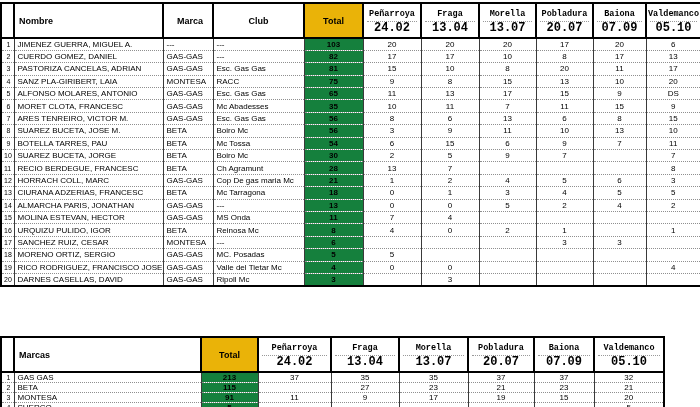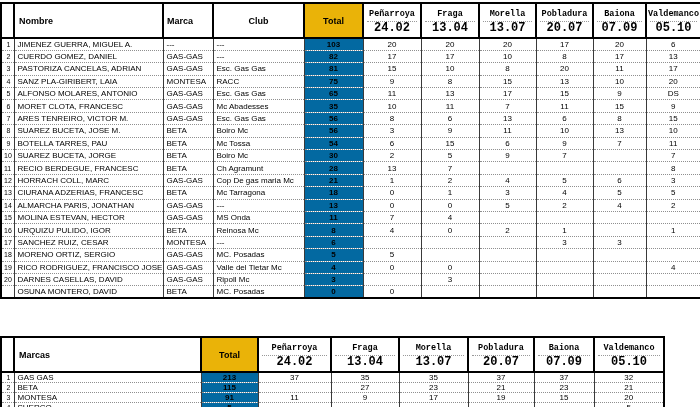--- a/index.html
+++ b/index.html
@@ -11,36 +11,36 @@
   table{border-collapse:collapse;table-layout:fixed;position:absolute;left:0;border:2px solid #000;}
   th,td{box-sizing:border-box;overflow:hidden;white-space:nowrap;padding:0;}
   .riders{top:2px;width:700px;}
   .brands{top:336px;width:663px;}
 
   thead th{
     border:2px solid #000;background:#fff;font-weight:bold;font-size:9px;
     height:28px;vertical-align:middle;text-align:center;
   }
   th.name-h{text-align:left;padding-left:4px;}
-  th.brand-h{text-align:left;padding-left:3px;}
+  th.brand-h{text-align:left;padding-left:13px;}
   th.total-h{background:#eab308;}
   th.ev-h{padding:3px;vertical-align:top;font-family:Liberation Mono, monospace;}
   .ev-name{height:14px;display:flex;align-items:center;justify-content:center;font-size:8.5px;}
   .ev-date{height:12px;border-top:1px dotted #999;display:flex;align-items:center;justify-content:center;font-size:12px;}
 
   tbody td{
     border-left:1px solid #3a3a3a;border-right:1px solid #3a3a3a;
     border-top:1px dotted #8f8f8f;border-bottom:1px dotted #8f8f8f;
     font-size:8px;padding:0 2px;vertical-align:middle;
   }
   .riders tbody td{height:12.4px;}
   .brands tbody td{height:10.2px;}
   td.c-pos{text-align:right;font-size:7px;padding-right:3px;}
   td.c-name,td.c-brand,td.c-club{text-align:left;padding-left:3px;}
-  td.c-total{text-align:center;font-weight:bold;background:#0369a1;}
+  td.c-total{text-align:center;font-weight:bold;background:#15803d;}
   td.c-score{text-align:center;}
 </style>
 </head>
 <body>
 
 <div class="sheet">
 
   <table class="riders">
     <colgroup>
       <col style="width:13px">
@@ -342,33 +342,20 @@
           <td class="c-brand">GAS-GAS</td>
           <td class="c-club">Ripoll Mc</td>
           <td class="c-total">3</td>
           <td class="c-score"></td>
           <td class="c-score">3</td>
           <td class="c-score"></td>
           <td class="c-score"></td>
           <td class="c-score"></td>
           <td class="c-score"></td>
         </tr>
-        <tr>
-          <td class="c-pos"></td>
-          <td class="c-name">OSUNA MONTERO, DAVID</td>
-          <td class="c-brand">BETA</td>
-          <td class="c-club">MC. Posadas</td>
-          <td class="c-total">0</td>
-          <td class="c-score">0</td>
-          <td class="c-score"></td>
-          <td class="c-score"></td>
-          <td class="c-score"></td>
-          <td class="c-score"></td>
-          <td class="c-score"></td>
-        </tr>
       </tbody>
   </table>
 
   <table class="brands">
     <colgroup>
       <col style="width:13px">
         <col style="width:187px">
         <col style="width:57px">
       <col style="width:73px">
         <col style="width:68px">

